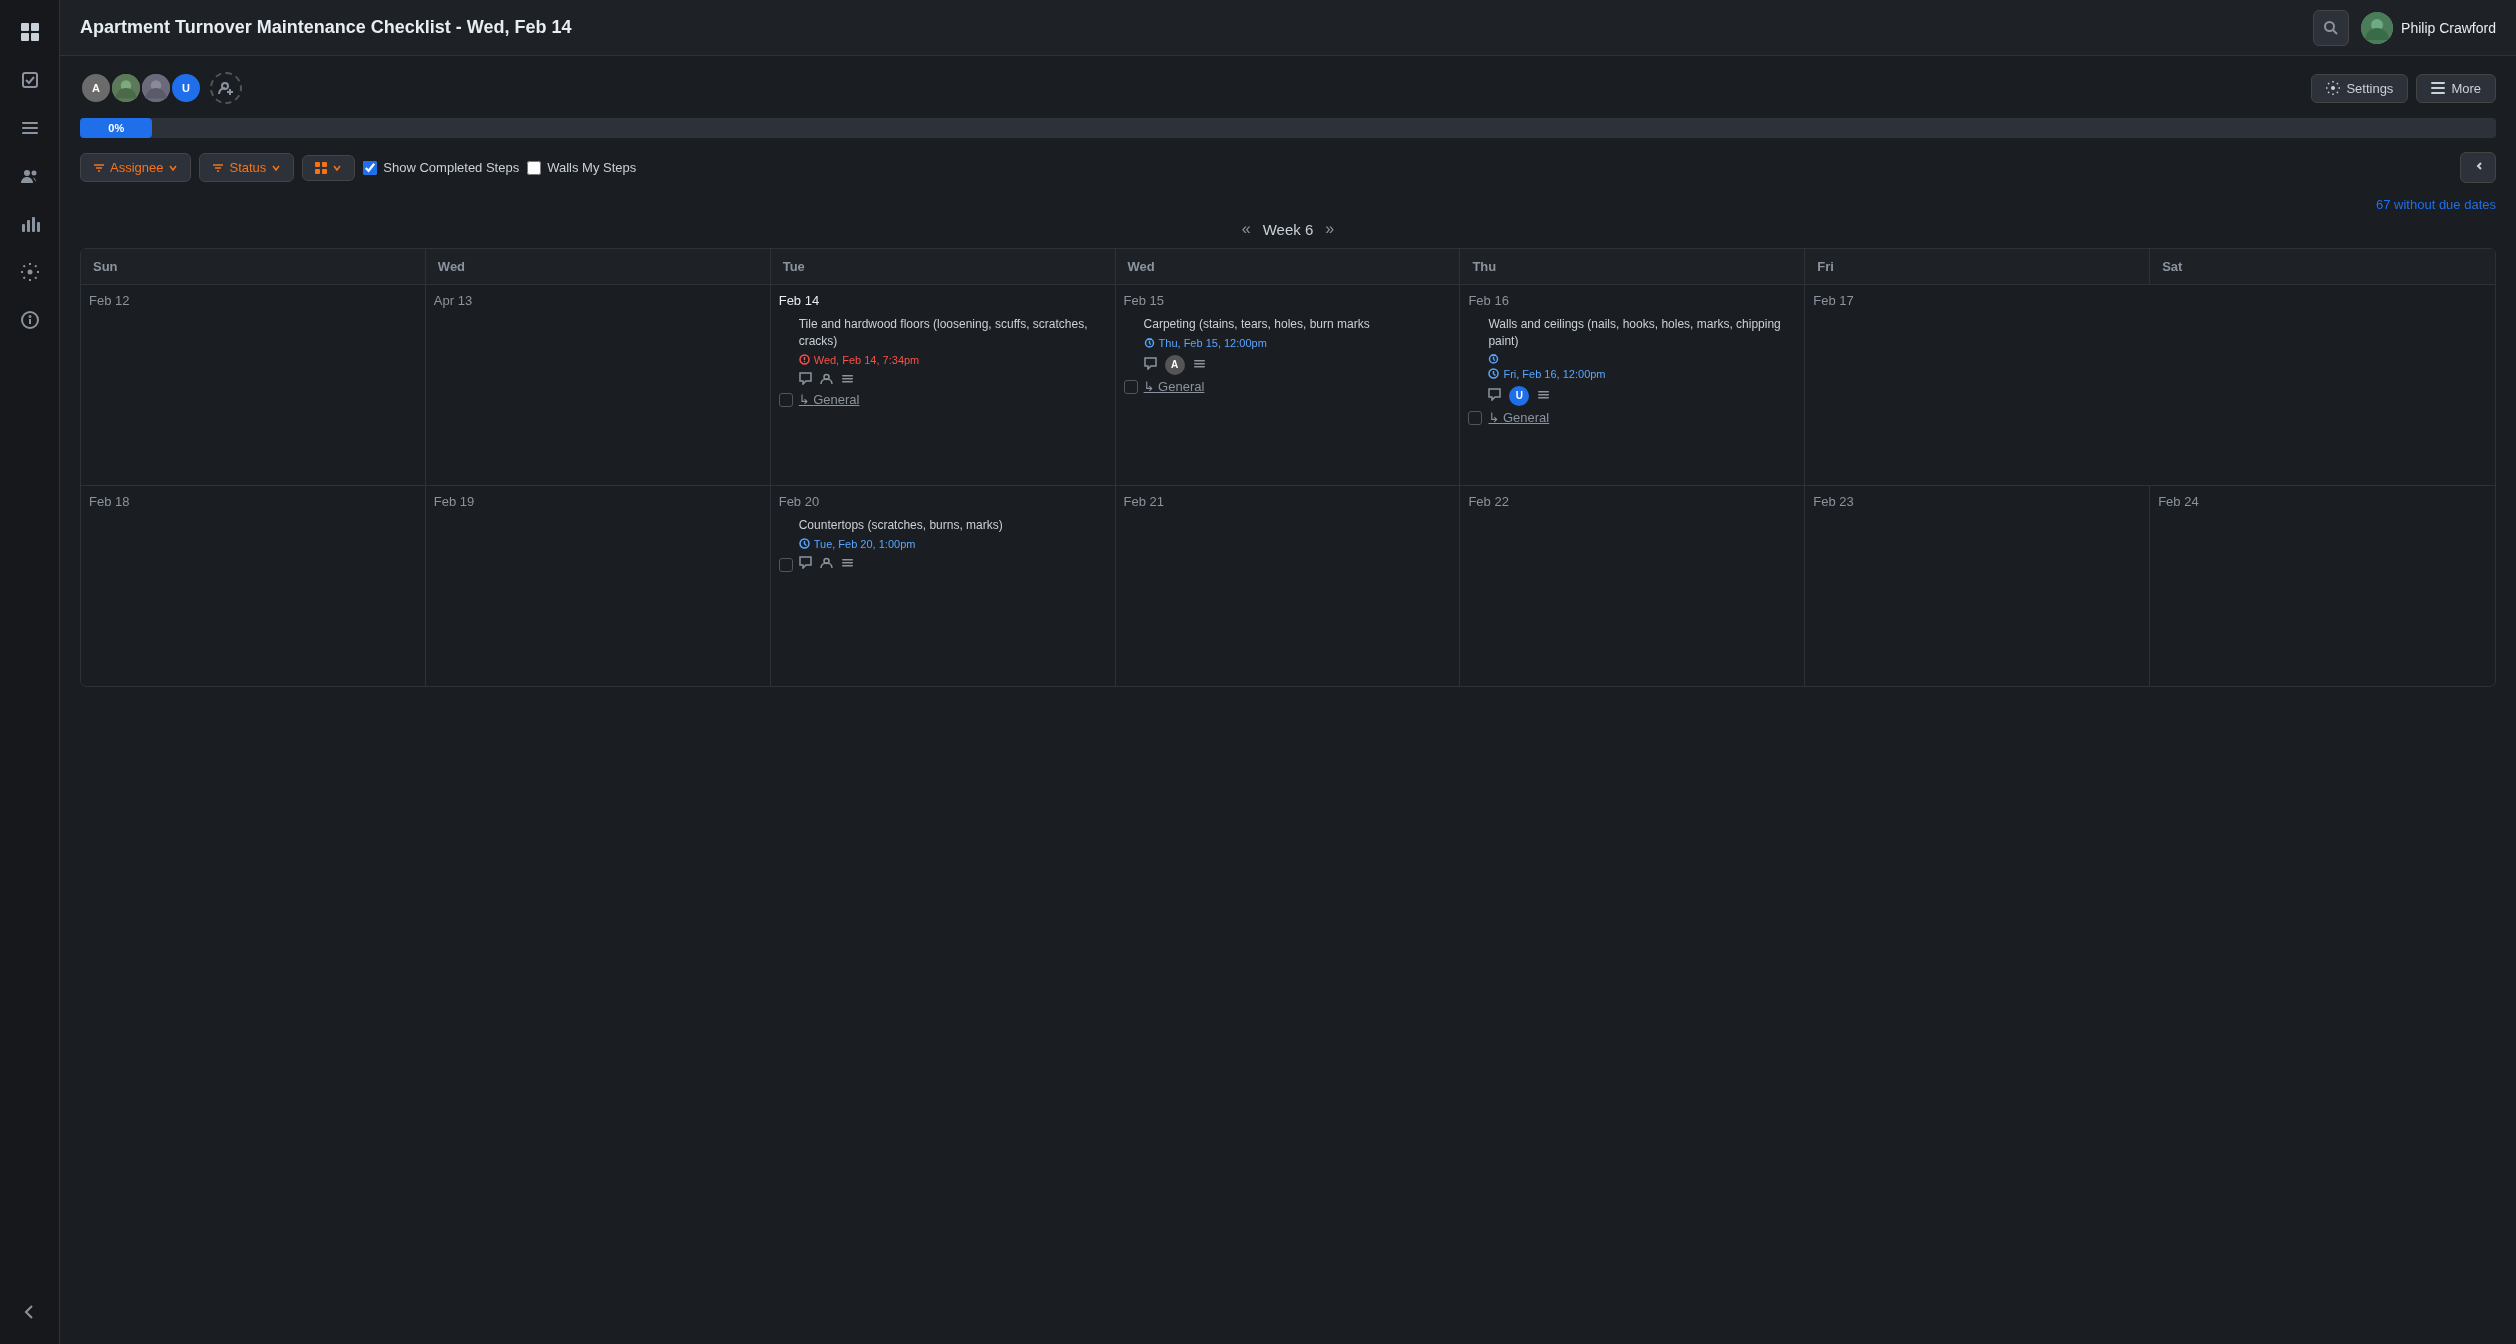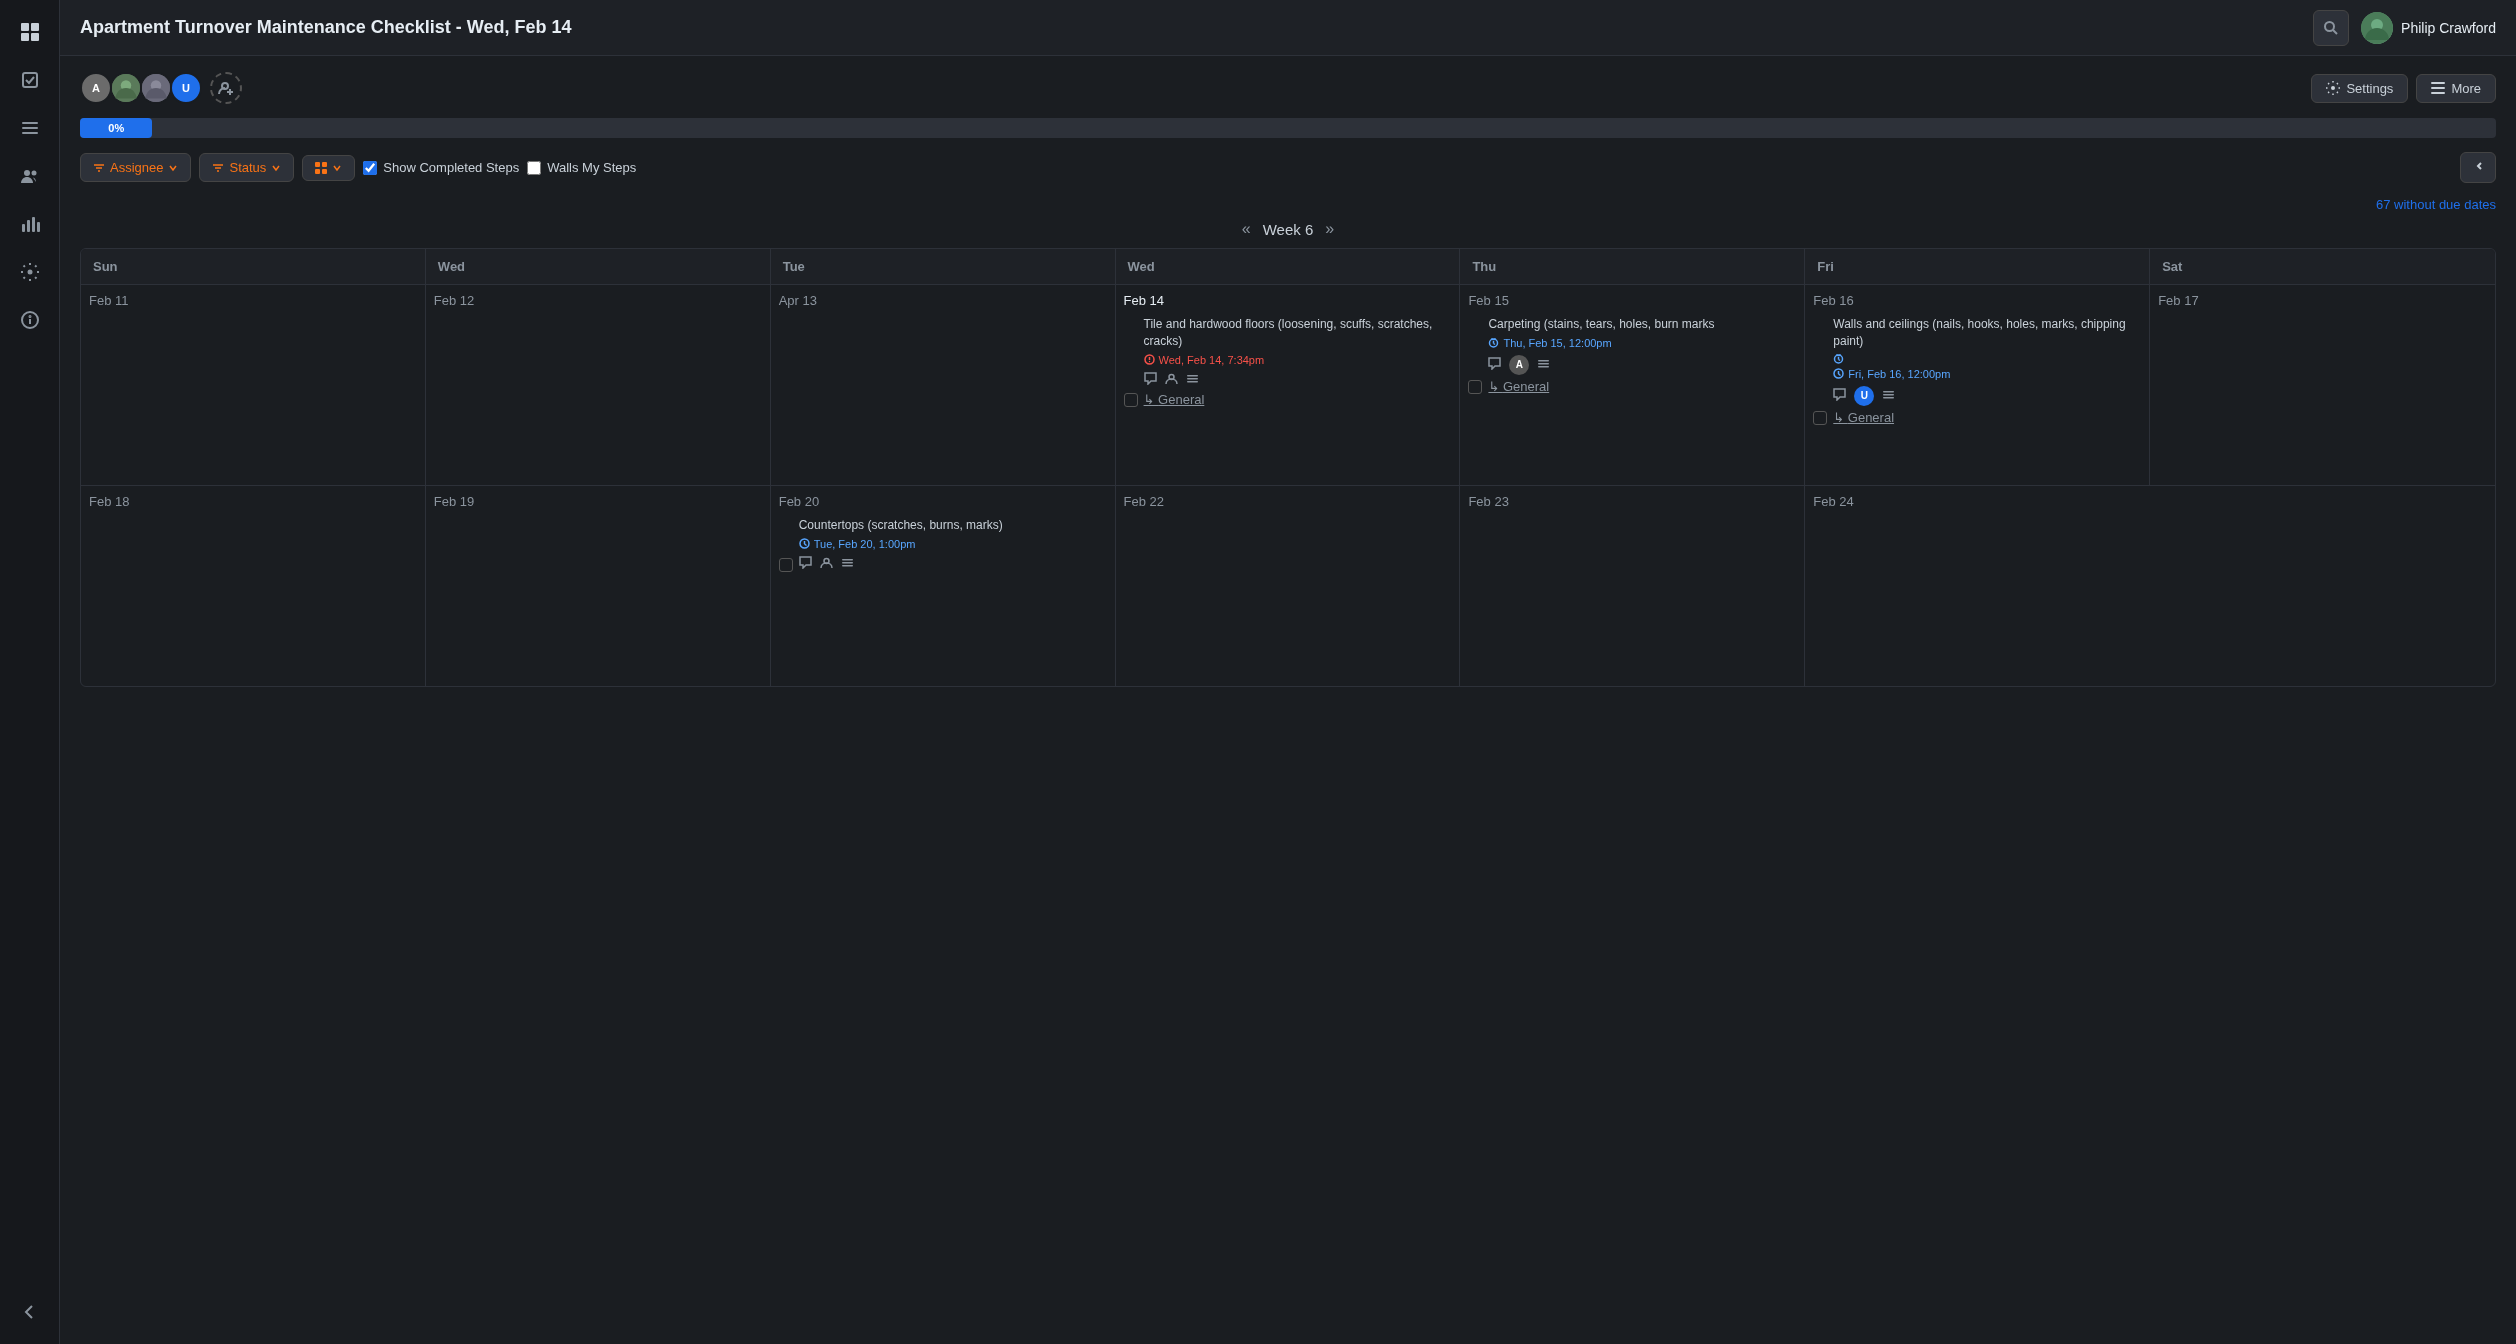--- a/index.html
+++ b/index.html
@@ -565,23 +565,20 @@
         <div class="cal-day-header">Wed</div>
         <div class="cal-day-header">Thu</div>
         <div class="cal-day-header">Fri</div>
         <div class="cal-day-header">Sat</div>
       </div>
 
       <div class="calendar-body">
 
         <div class="calendar-row">
 
-          <div class="cal-cell">
-            <div class="cal-date">Feb 11</div>
-          </div>
 
           <div class="cal-cell">
             <div class="cal-date">Feb 12</div>
           </div>
 
           <div class="cal-cell">
             <div class="cal-date">Apr 13</div>
           </div>
 
           <div class="cal-cell">
@@ -756,20 +753,23 @@
                         <rect x="1" y="6" width="11" height="1.5" rx="0.75"></rect>
                         <rect x="1" y="9" width="11" height="1.5" rx="0.75"></rect>
                       </svg>
                     </span>
                   </div>
                 </div>
               </div>
             </div>
           </div>
 
+          <div class="cal-cell">
+            <div class="cal-date">Feb 21</div>
+          </div>
 
           <div class="cal-cell">
             <div class="cal-date">Feb 22</div>
           </div>
 
           <div class="cal-cell">
             <div class="cal-date">Feb 23</div>
           </div>
 
           <div class="cal-cell">

